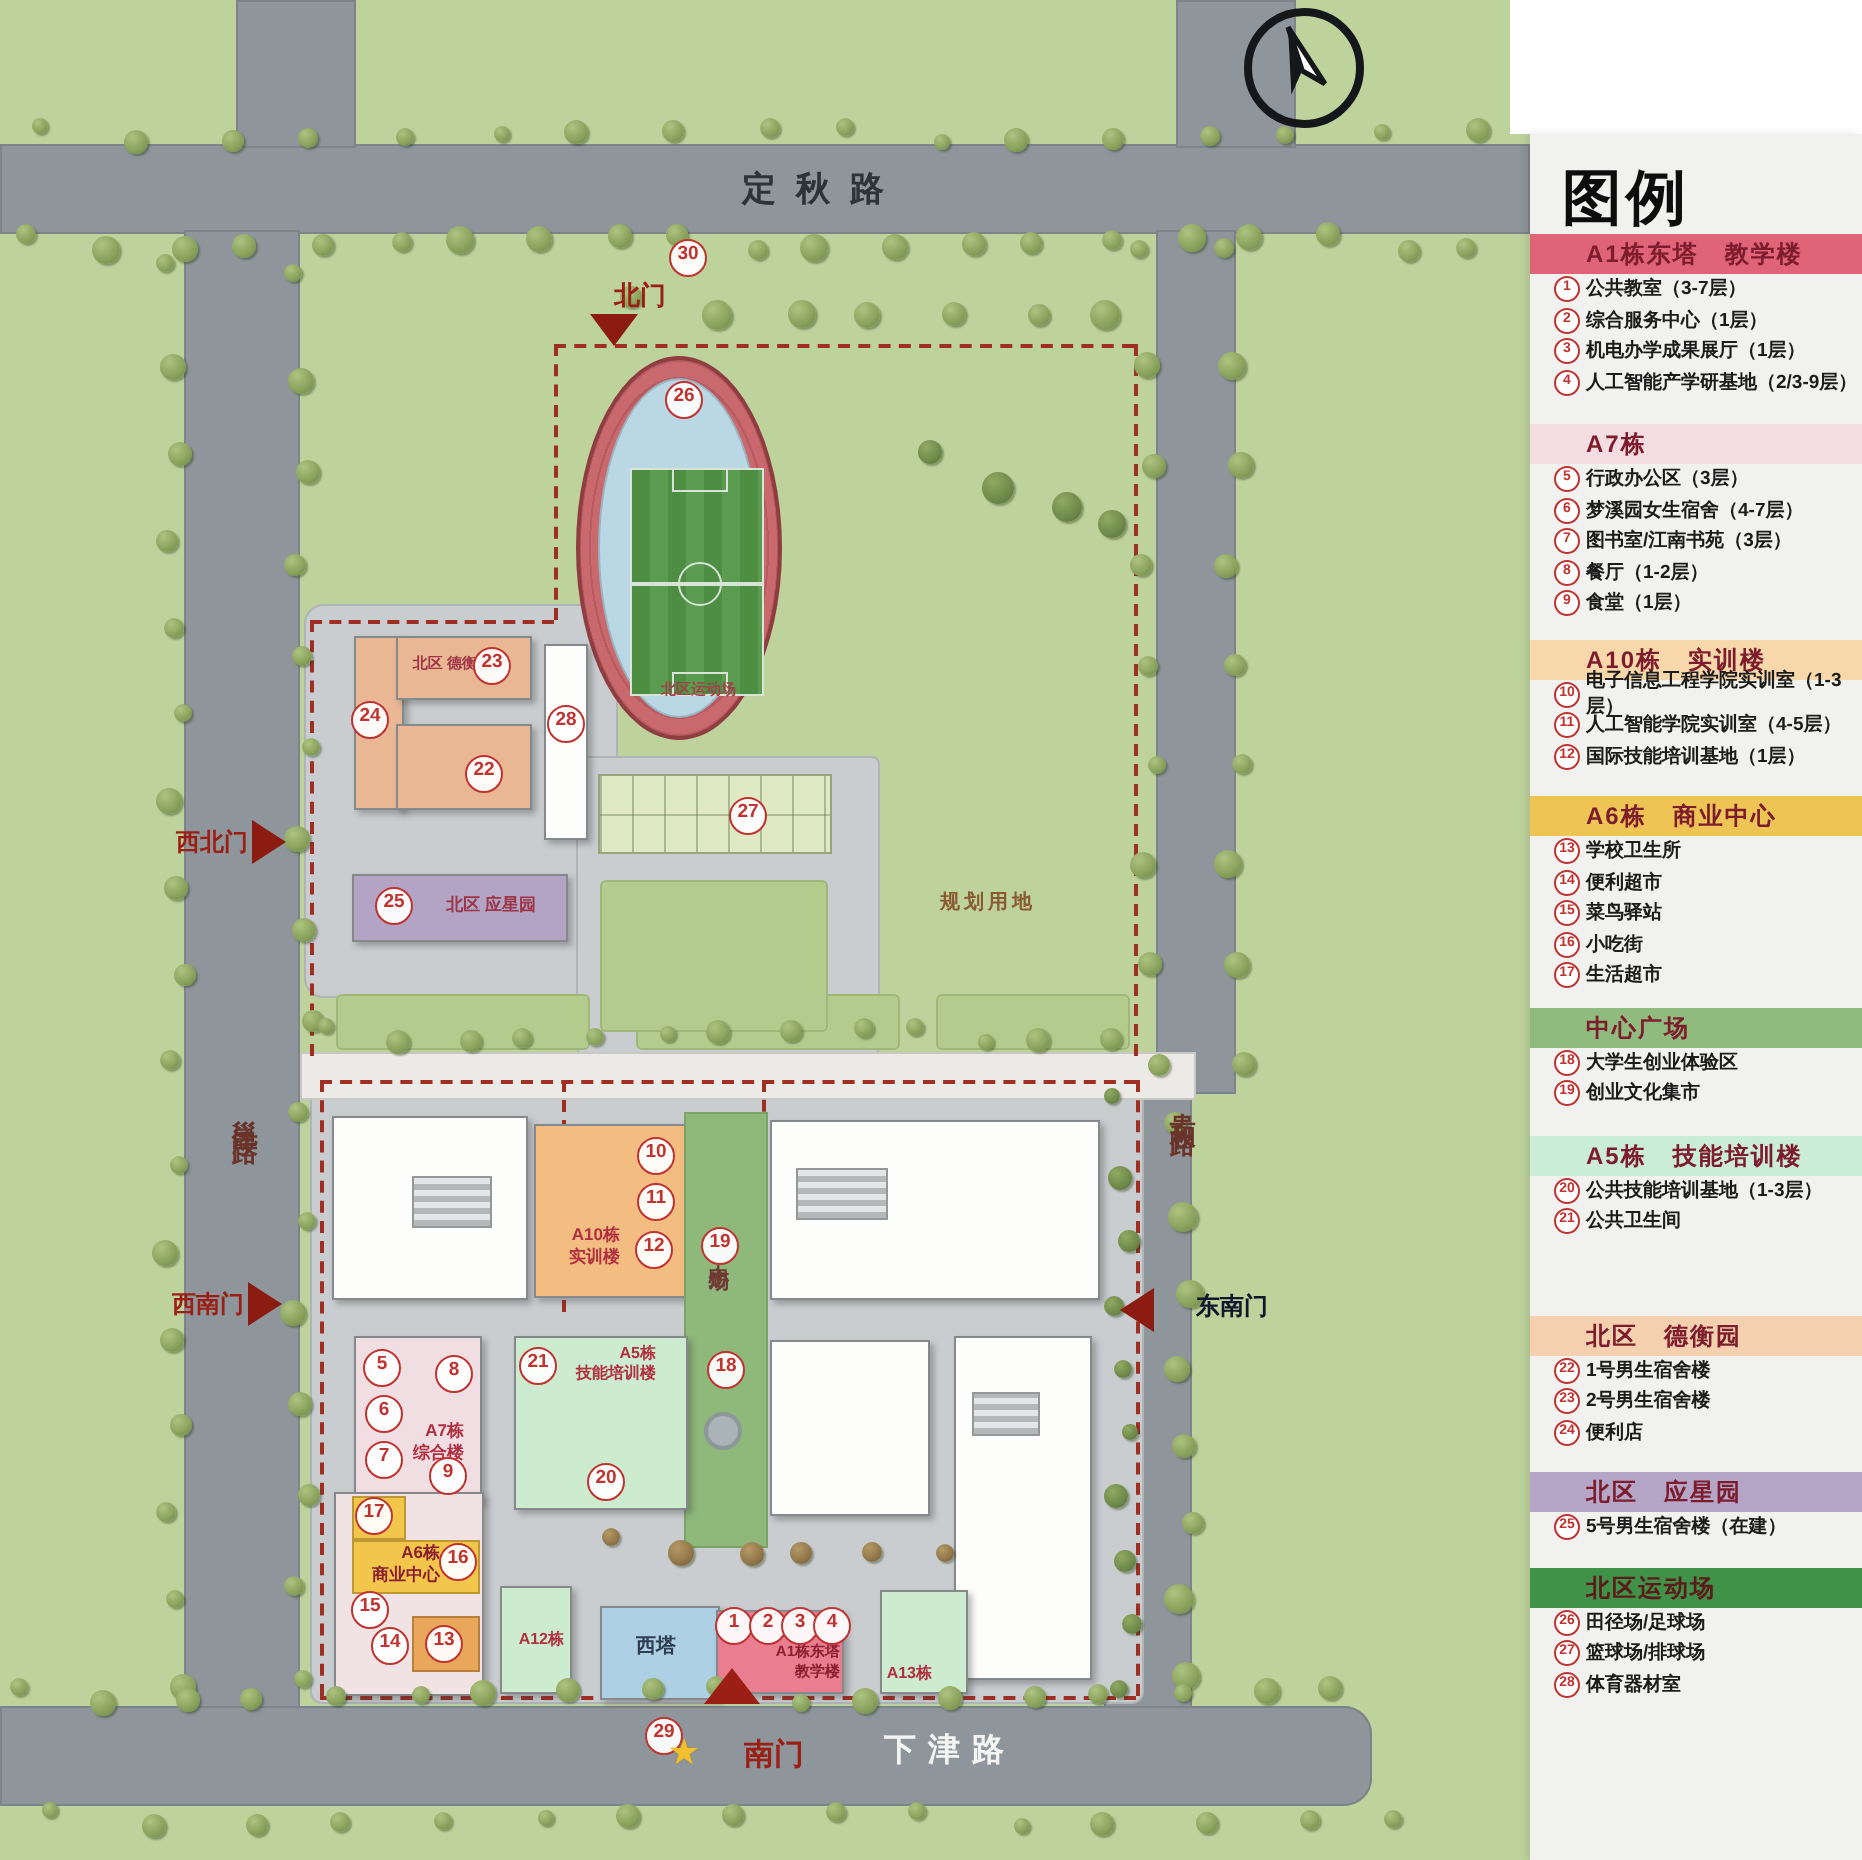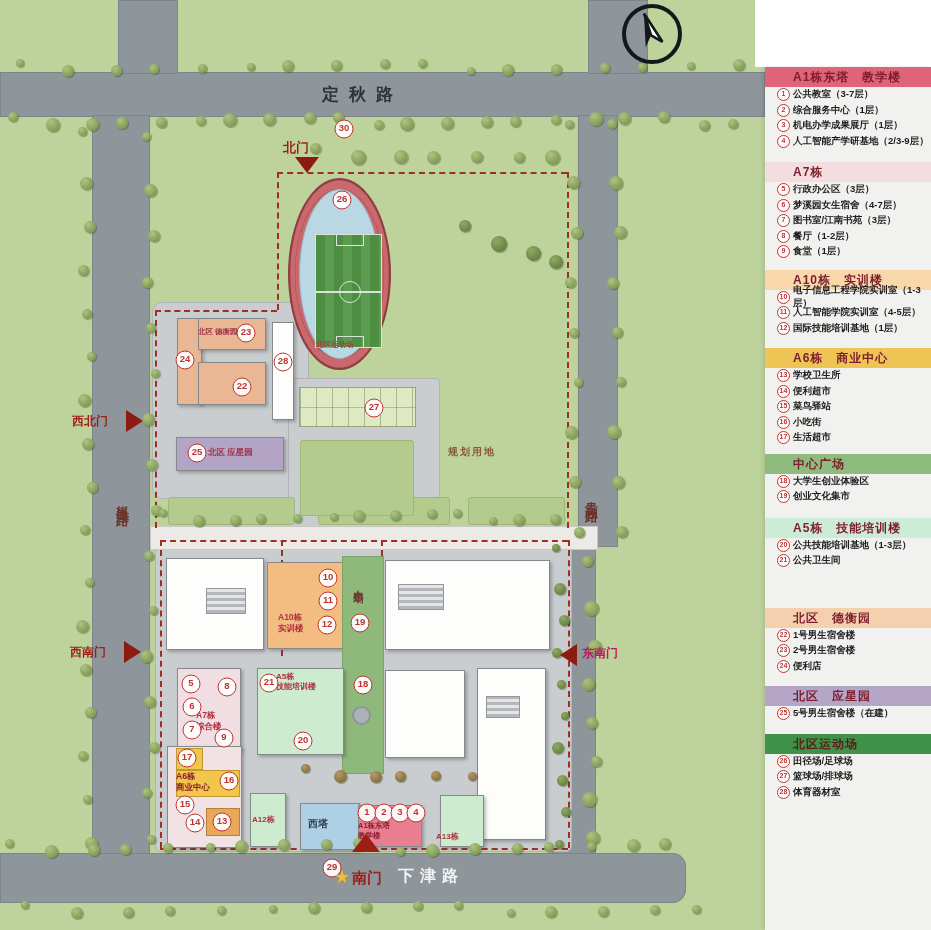--- a/index.html
+++ b/index.html
@@ -13,21 +13,21 @@
       radial-gradient(300px 200px at 660px 700px, #c9dba9 0%, rgba(201,219,169,0) 70%),
       radial-gradient(200px 140px at 60px 300px, #c6d8a4 0%, rgba(198,216,164,0) 70%),
       radial-gradient(240px 120px at 350px 900px, #cbdcab 0%, rgba(203,220,171,0) 70%);}
   .abs{position:absolute;}
   .road{position:absolute;background:#8e959b;box-shadow:inset 0 0 0 1px #7d848a;z-index:1;}
   .paving{position:absolute;background:#c9cdd0;border:1px solid #b0b4b7;border-radius:10px;z-index:1;}
   .lawn{position:absolute;background:#b4cb8e;border:1px solid #9fb87a;border-radius:3px;z-index:2;}
   .bld{position:absolute;border:1px solid #86898c;box-shadow:2px 2px 3px rgba(60,60,60,.35);z-index:4;}
   .dash-h{position:absolute;border-top:2px dashed #9e2f23;z-index:3;}
   .dash-v{position:absolute;border-left:2px dashed #9e2f23;z-index:3;}
-  .lbl{position:absolute;font-weight:bold;white-space:pre-line;text-align:left;line-height:1.3;z-index:6;}
+  .lbl{position:absolute;font-weight:bold;white-space:pre-line;text-align:right;line-height:1.3;z-index:6;}
   .vert{writing-mode:vertical-rl;letter-spacing:5px;}
   .marker{position:absolute;width:17px;height:17px;border:1.5px solid #bf3430;border-radius:50%;
     background:rgba(255,255,255,.93);color:#bf3430;font-size:9.5px;font-weight:bold;
     text-align:center;line-height:14px;transform:translate(-50%,-50%);z-index:7;}
   .tree{position:absolute;border-radius:50%;z-index:5;
     background:radial-gradient(circle at 35% 30%, #aec381 0%, #8ba45e 55%, #6d8947 100%);
     box-shadow:1px 1px 1px rgba(40,60,20,.4);}
   .tree.dark{background:radial-gradient(circle at 35% 30%, #91a963 0%, #718c4b 55%, #55703a 100%);}
   .tree.brown{background:radial-gradient(circle at 35% 30%, #b39a66 0%, #94794c 55%, #6f5a38 100%);}
   .gate-tri{width:0;height:0;position:absolute;z-index:8;}
@@ -168,21 +168,21 @@
     <div class="lbl" style="left:252px;top:815px;width:30px;font-size:8px;color:#b03040;z-index:6;">A12栋</div>
     <div class="lbl" style="left:436px;top:832px;width:30px;font-size:8px;color:#b03040;z-index:6;">A13栋</div>
 
     <div class="lbl" style="left:283px;top:140px;width:50px;font-size:13px;color:#9c1f15;z-index:8;">北门</div>
     <div class="gate-tri" style="left:295px;top:157px;border-left:12px solid transparent;border-right:12px solid transparent;border-top:16px solid #8c1b12;"></div>
     <div class="lbl" style="left:72px;top:414px;width:52px;font-size:12px;color:#9c1f15;z-index:8;">西北门</div>
     <div class="gate-tri" style="left:126px;top:410px;border-top:11px solid transparent;border-bottom:11px solid transparent;border-left:17px solid #8c1b12;"></div>
     <div class="lbl" style="left:70px;top:645px;width:52px;font-size:12px;color:#9c1f15;z-index:8;">西南门</div>
     <div class="gate-tri" style="left:124px;top:641px;border-top:11px solid transparent;border-bottom:11px solid transparent;border-left:17px solid #8c1b12;"></div>
     <div class="gate-tri" style="left:560px;top:644px;border-top:11px solid transparent;border-bottom:11px solid transparent;border-right:17px solid #8c1b12;"></div>
-    <div class="lbl" style="left:582px;top:646px;width:52px;font-size:12px;color:#be185d;z-index:8;">东南门</div>
+    <div class="lbl" style="left:582px;top:646px;width:52px;font-size:12px;color:#0f172a;z-index:8;">东南门</div>
     <div class="gate-tri" style="left:352px;top:834px;border-left:14px solid transparent;border-right:14px solid transparent;border-bottom:18px solid #9c1f15;"></div>
     <div class="star" style="left:334px;top:866px;">★</div>
     <div class="lbl" style="left:352px;top:868px;width:50px;font-size:15px;color:#9c1f15;z-index:8;">南门</div>
 
     <div id="compass">
       <svg width="44" height="44" viewBox="0 0 100 100">
         <polygon points="50,6 30,80 50,58" fill="#15181a"></polygon>
         <polygon points="50,6 70,80 50,58" fill="#fcfcfa" stroke="#15181a" stroke-width="6"></polygon>
       </svg>
     </div>
@@ -389,20 +389,21 @@
         <div class="tree brown" style="width: 12px; height: 12px; left: 370.2px; top: 770.6px;"></div>
         <div class="tree brown" style="width: 11px; height: 11px; left: 395.3px; top: 770.9px;"></div>
         <div class="tree brown" style="width: 10px; height: 10px; left: 431.4px; top: 771.2px;"></div>
         <div class="tree brown" style="width: 9px; height: 9px; left: 467.5px; top: 771.5px;"></div>
       </div>
   </div>
 
   <div id="corner"></div>
 
   <div id="legend">
+    <div class="lg-title">图例</div>
     <div id="legend-sections">
         <div style="margin-top: 0px;">
           <div class="lg-head" style="background: rgb(224, 100, 120); color: rgb(124, 28, 44);">A1栋东塔　教学楼</div>
           <div class="lg-item">
             <span class="lg-num">1</span>
             <span>公共教室（3-7层）</span>
           </div>
           <div class="lg-item">
             <span class="lg-num">2</span>
             <span>综合服务中心（1层）</span>

